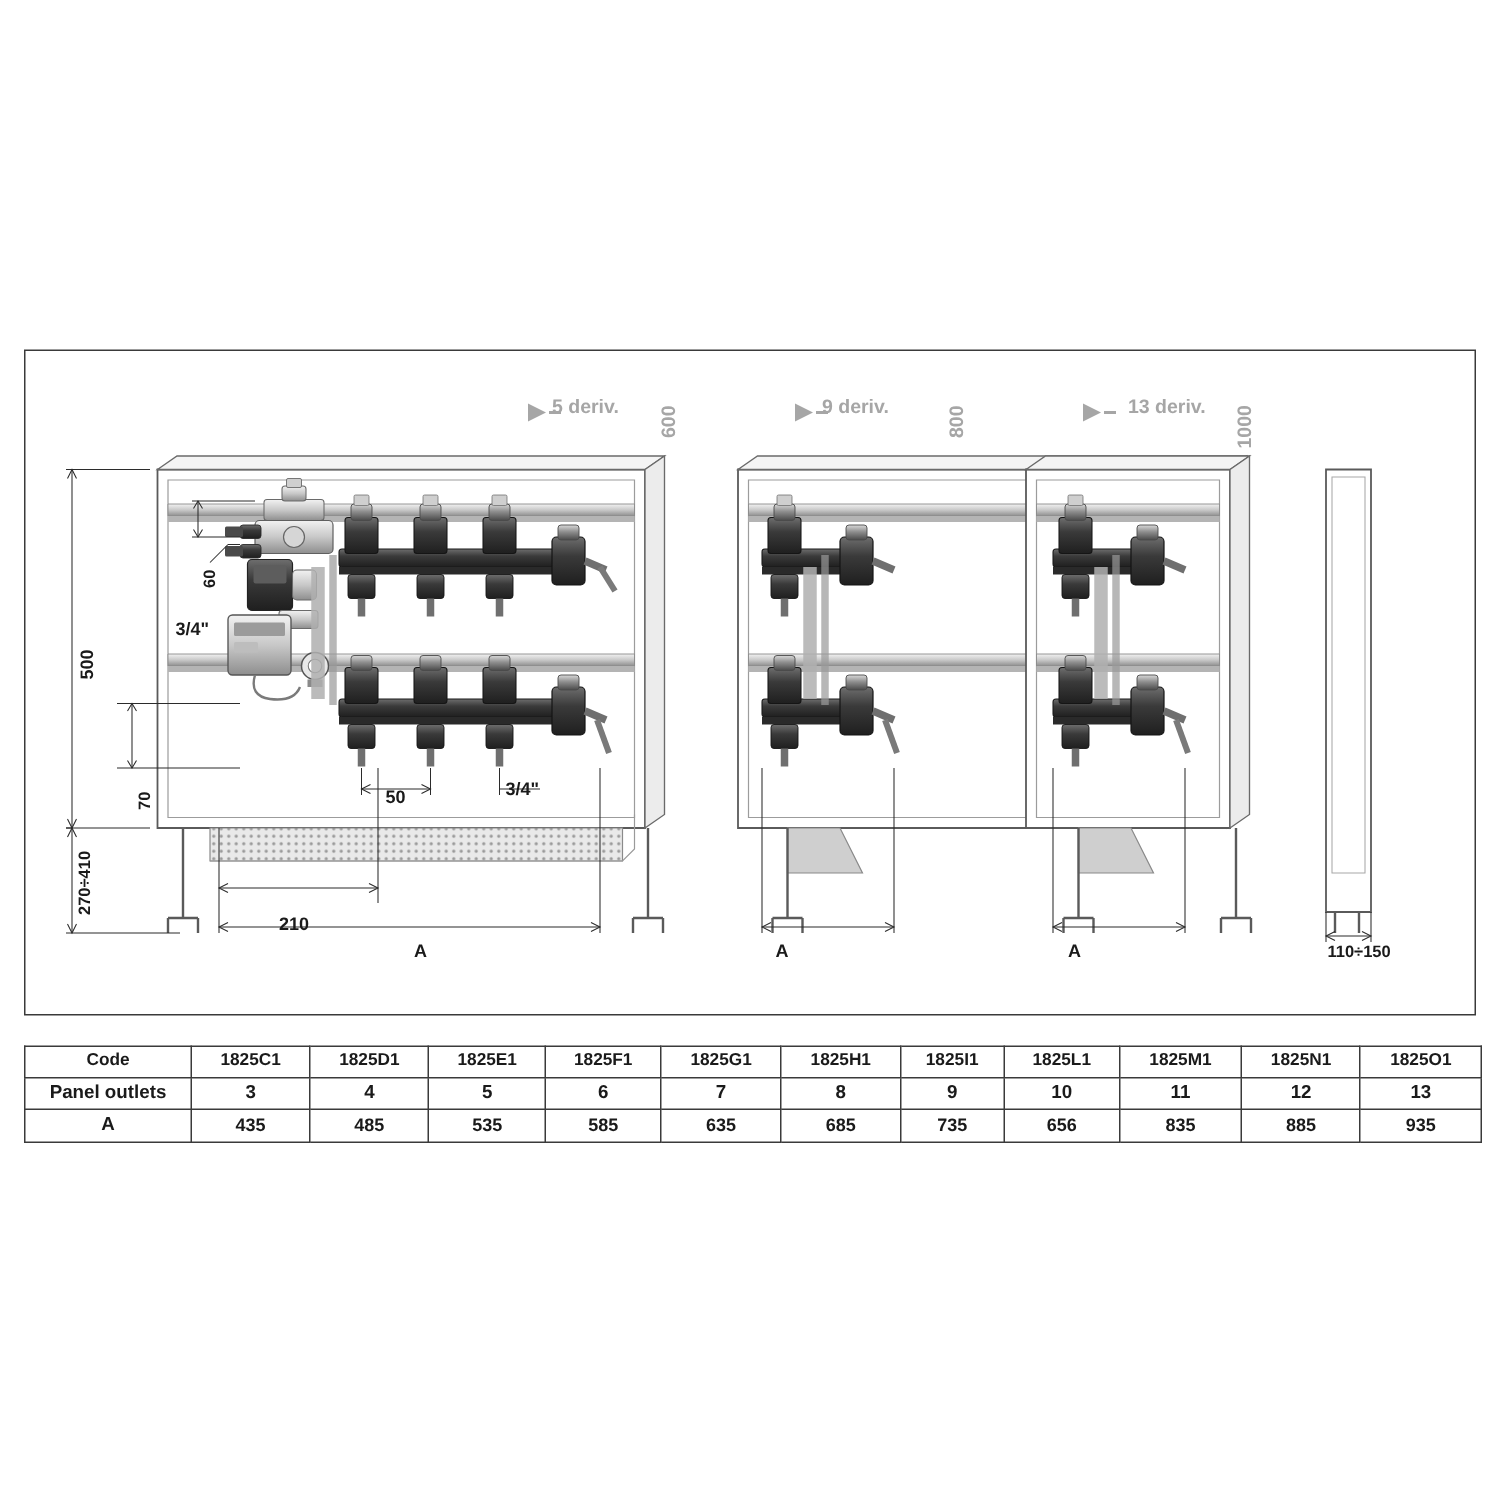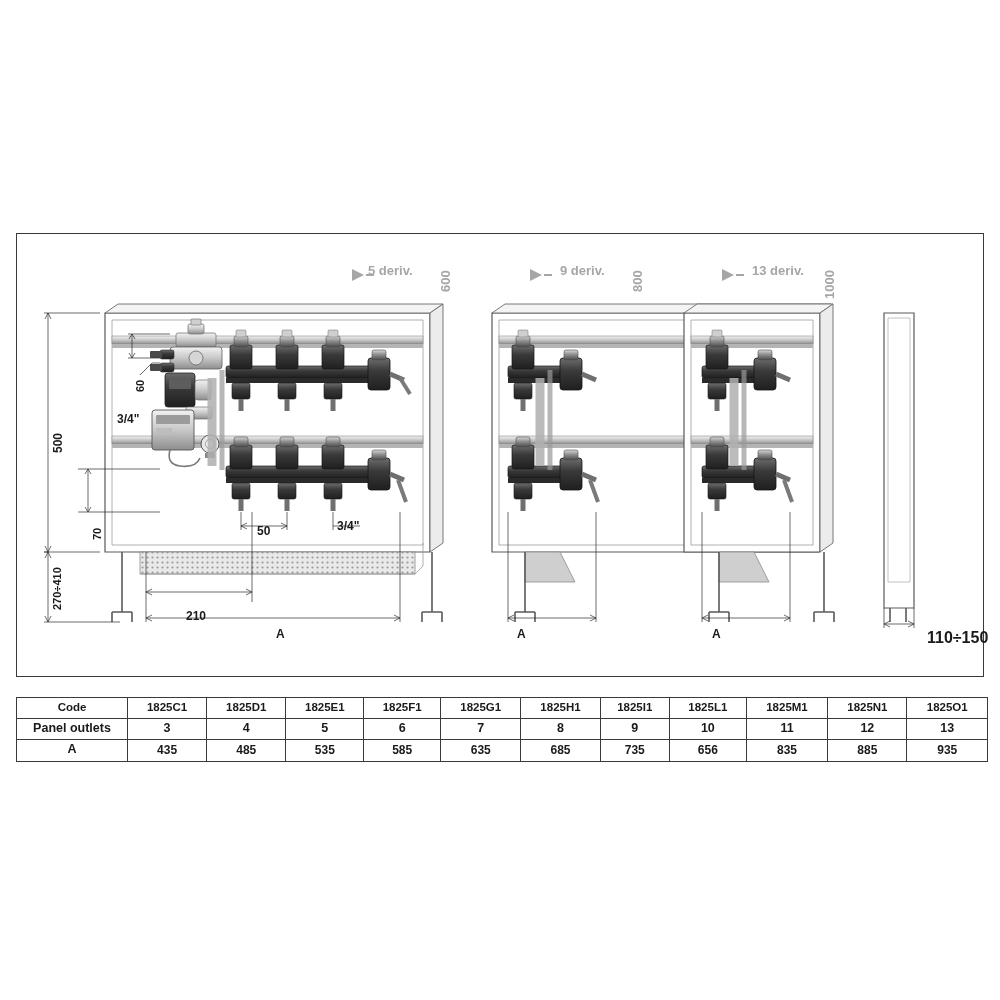--- a/index.html
+++ b/index.html
@@ -400,40 +400,40 @@
         <path d="M544 44 L552 44 L552 46 L544 46 Z"></path>
         <path d="M722 39 L734 45 L722 51 Z"></path>
         <path d="M736 44 L744 44 L744 46 L736 46 Z"></path>
       </g>
     </g>
   </svg>
 
   <div class="deriv" style="left:368px; top:263px;">5 deriv.</div>
   <div class="derivnum" style="left:438px; top:292px;">600</div>
 
-  <div class="deriv" style="left:560px; top:263px;">9 deriv.</div>
+  <div class="deriv" style="left:548px; top:263px;">9 deriv.</div>
   <div class="derivnum" style="left:630px; top:292px;">800</div>
 
   <div class="deriv" style="left:752px; top:263px;text-align:center;">13 deriv.</div>
   <div class="derivnum" style="left:822px; top:299px;">1000</div>
 
   <div class="lbl vert" style="left:51px; top:453px; font-size:12px;">500</div>
   <div class="lbl vert" style="left:51px; top:610px; font-size:11px;">270÷410</div>
   <div class="lbl vert" style="left:134px; top:392px; font-size:11px;">60</div>
   <div class="lbl vert" style="left:91px; top:540px; font-size:11px;">70</div>
 
   <div class="lbl" style="left:117px; top:412px; font-size:12px;">3/4"</div>
   <div class="lbl" style="left:337px; top:519px; font-size:12px;">3/4"</div>
   <div class="lbl" style="left:257px; top:524px; font-size:12px;">50</div>
   <div class="lbl" style="left:186px; top:609px; font-size:12px;">210</div>
 
   <div class="lbl" style="left:276px; top:627px; font-size:12px;">A</div>
   <div class="lbl" style="left:517px; top:627px; font-size:12px;">A</div>
   <div class="lbl" style="left:712px; top:627px; font-size:12px;">A</div>
-  <div class="lbl" style="left:927px; top:629px; font-size:16px;">110÷150</div>
+  <div class="lbl" style="left:885px; top:629px; font-size:11px;">110÷150</div>
 
   <table class="tbl">
     <tbody>
       <tr class="r-code">
         <td class="rowhead">Code</td>
         <td>1825C1</td>
         <td>1825D1</td>
         <td>1825E1</td>
         <td>1825F1</td>
         <td>1825G1</td>

